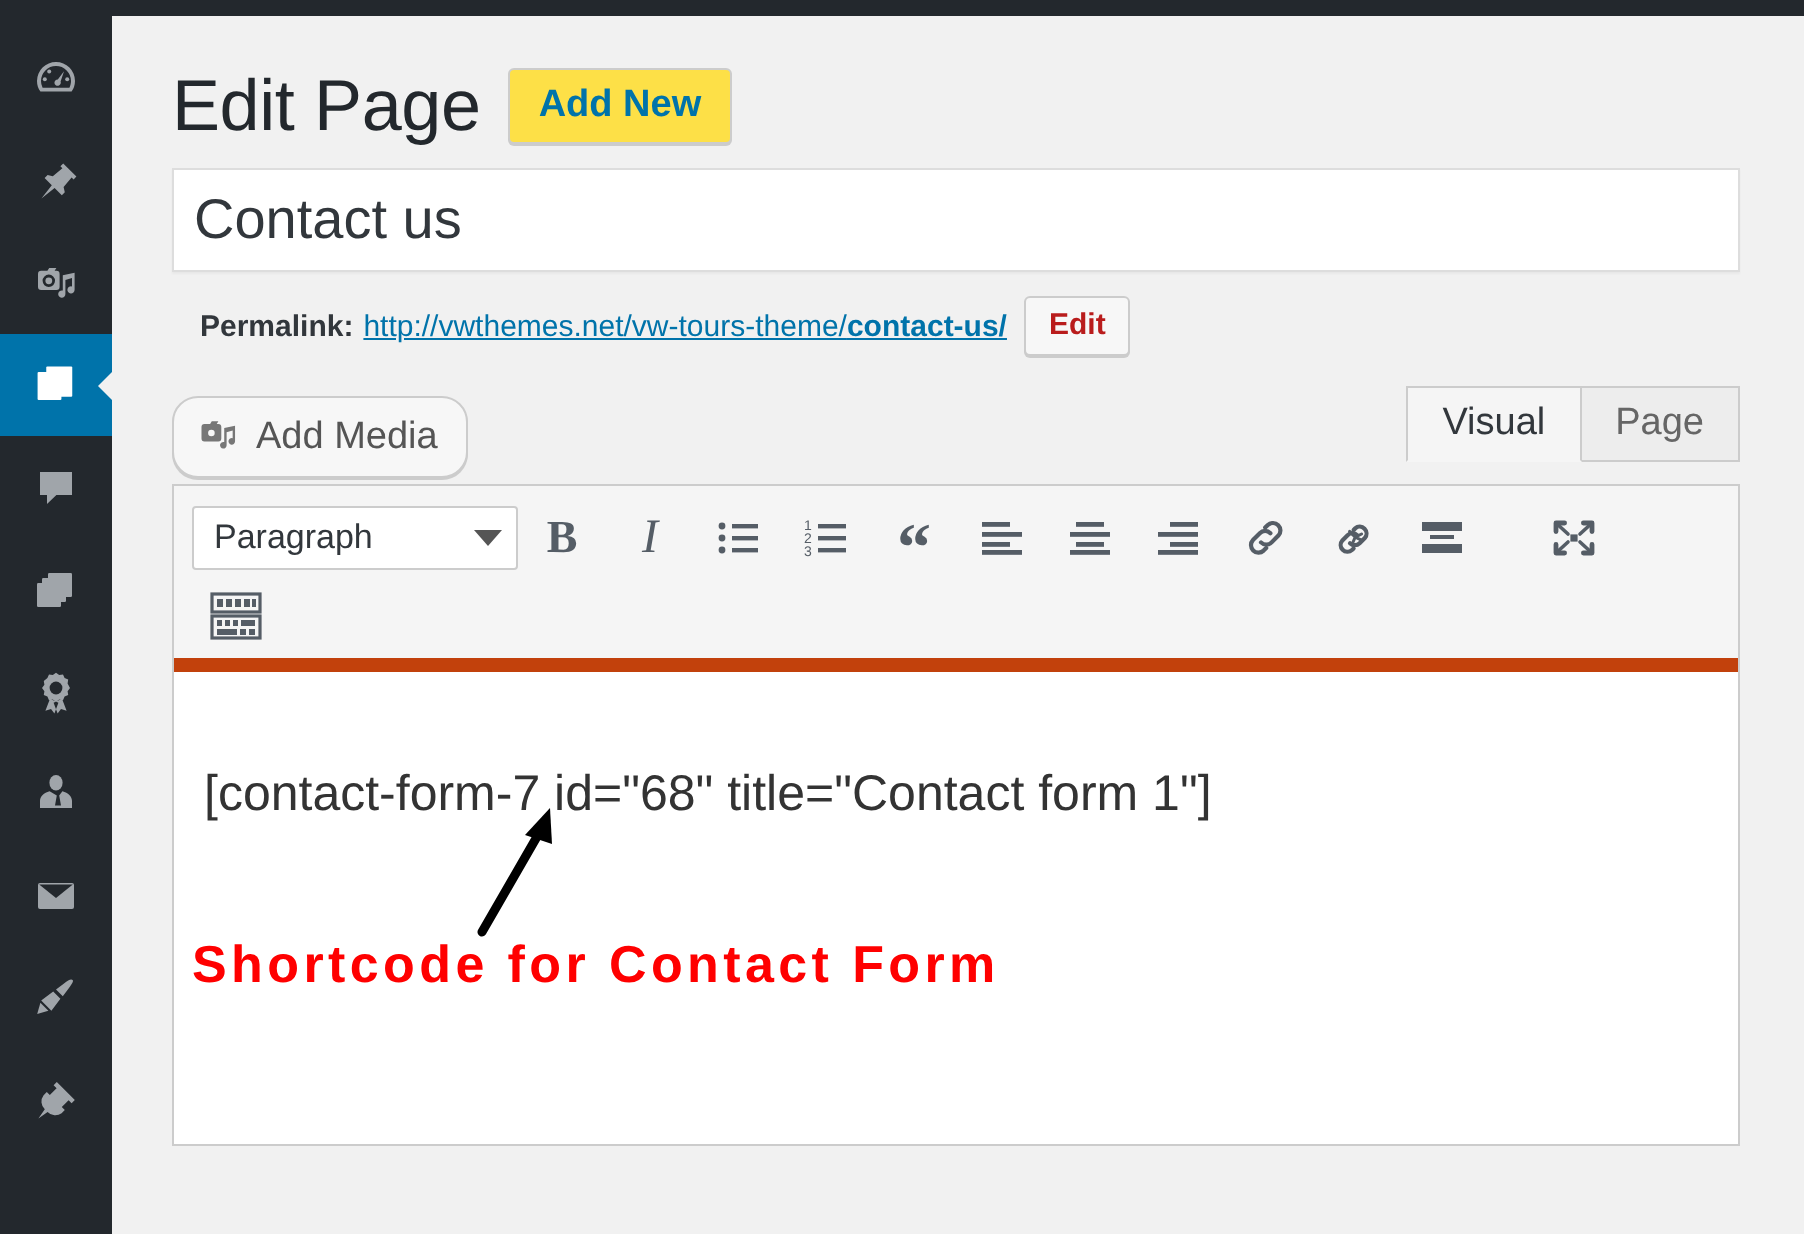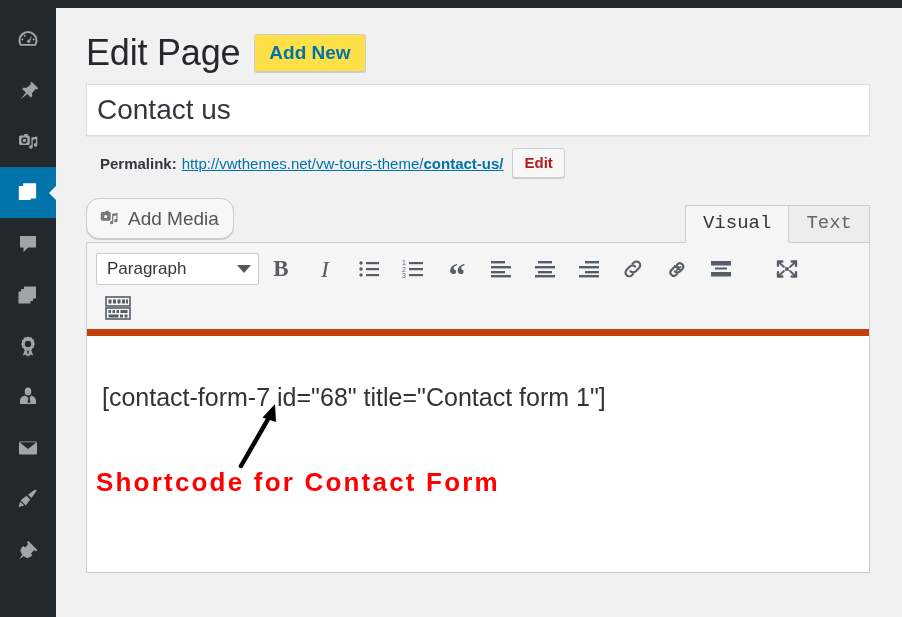--- a/index.html
+++ b/index.html
@@ -196,24 +196,23 @@
     font-size: 19px;
     padding: 8px 14px 9px 11px;
     line-height: 1;
     cursor: pointer;
   }
   .add-media-btn .mi { margin-right: 8px; display: flex; }
 
   .editor-tabs {
     position: absolute;
     right: 0;
-    bottom: 0;
+    bottom: 12px;
     display: flex;
     align-items: flex-start;
-    font-family: Liberation Mono, monospace;
   }
   .ed-tab {
     border: 1px solid #ccc;
     border-bottom-color: #ccc;
     background: #ededed;
     color: #666;
     font-size: 19px;
     padding: 8px 17px 9px;
     line-height: 1;
     cursor: pointer;
@@ -492,21 +491,21 @@
                 <circle cx="8.4" cy="10.4" r="1.8" fill="#f7f7f7"></circle>
                 <path d="M15.4 7.6v7.7a1.8 1.8 0 1 0 1.3 1.7V10l3.3-1v4.2a1.8 1.8 0 1 0 1.3 1.7V6.4z"></path>
               </g>
                 </svg>
             </span>
             <span>Add Media</span>
           </span>
 
           <div class="editor-tabs">
             <span class="ed-tab active">Visual</span>
-            <span class="ed-tab">Text</span>
+            <span class="ed-tab">Page</span>
           </div>
         </div>
 
         <div class="mce-container">
 
           <div class="mce-toolbar">
 
             <div class="tb-row">
               <span class="fmt-select">
                 <span>Paragraph</span>

